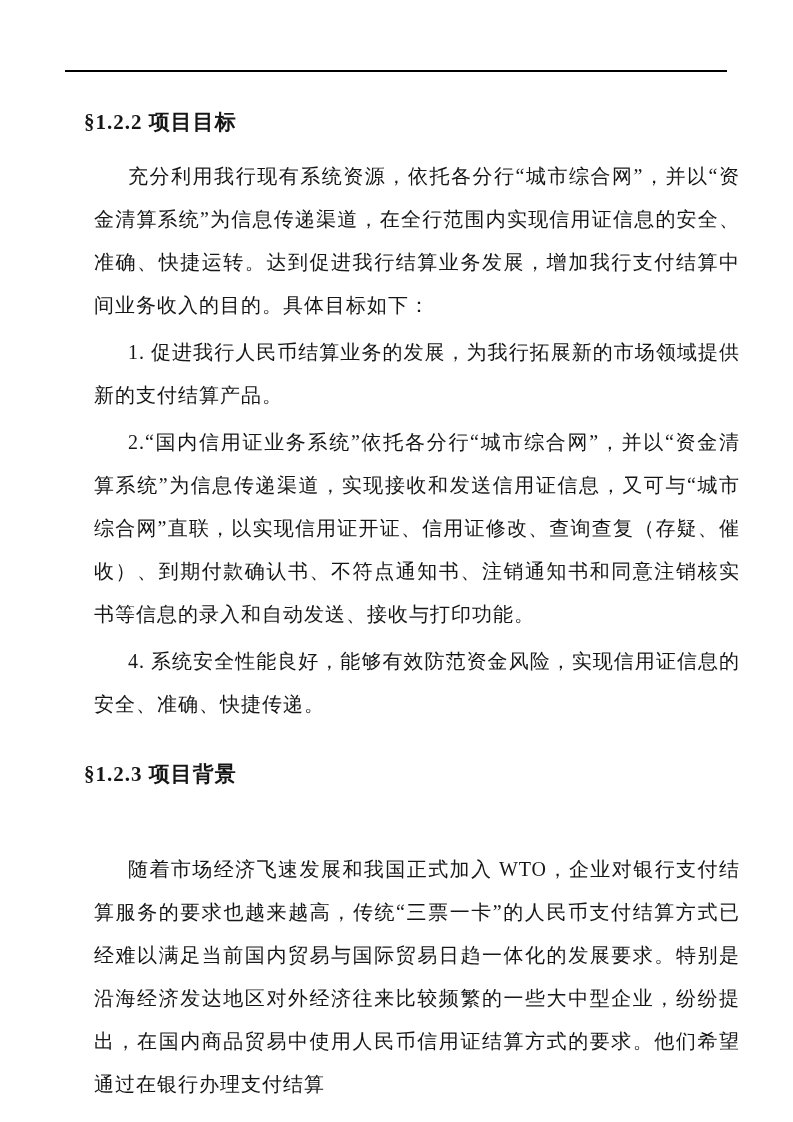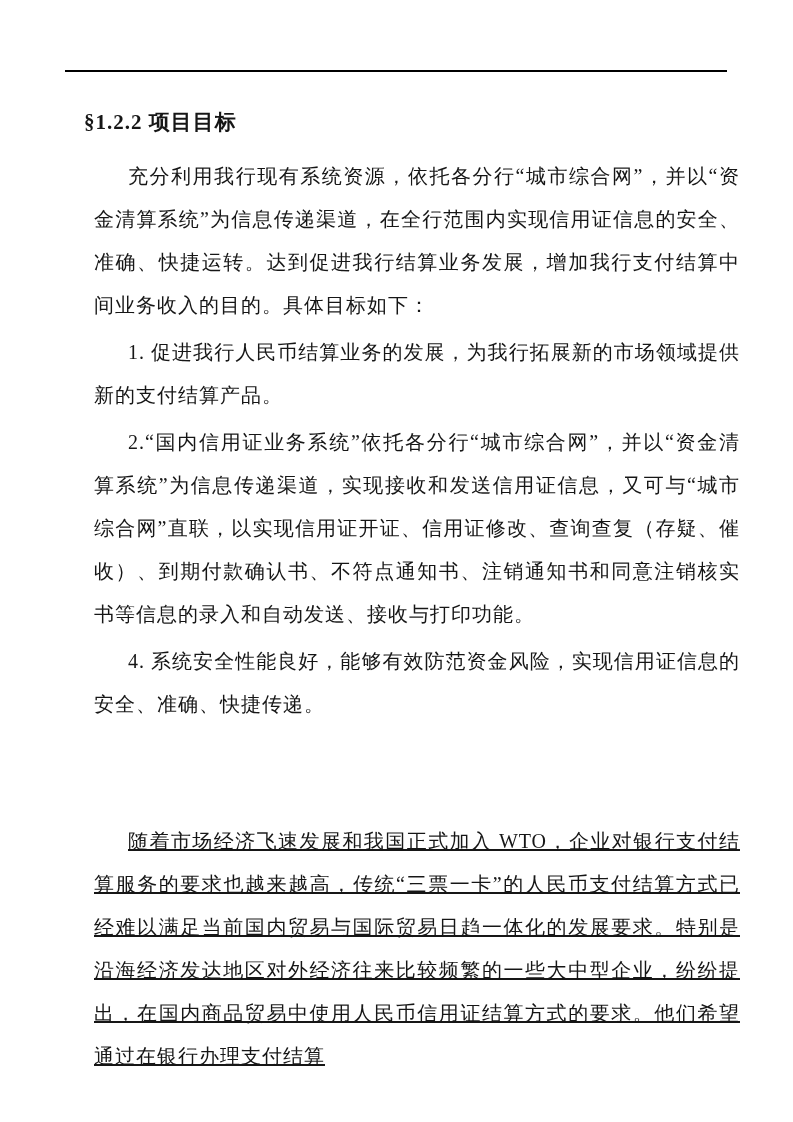--- a/index.html
+++ b/index.html
@@ -39,21 +39,21 @@
   .body-block {
     position: absolute;
     left: 90px;
     width: 654px;
     font-size: 20px;
     line-height: 43px;
     letter-spacing: 1px;
     text-align: justify;
   }
   .body-block-1 { top: 151px; }
-  .body-block-2 { top: 816px; text-decoration: underline; }
+  .body-block-2 { top: 844px; }
   .body-block p {
     margin: 4px;
     text-indent: 34px;
   }
 </style>
 </head>
 <body>
 
 <div class="page">
 
@@ -61,18 +61,19 @@
 
   <h2 class="heading heading-1">§1.2.2 项目目标</h2>
 
   <div class="body-block body-block-1">
     <p>充分利用我行现有系统资源，依托各分行“城市综合网”，并以“资金清算系统”为信息传递渠道，在全行范围内实现信用证信息的安全、准确、快捷运转。达到促进我行结算业务发展，增加我行支付结算中间业务收入的目的。具体目标如下：</p>
     <p>1. 促进我行人民币结算业务的发展，为我行拓展新的市场领域提供新的支付结算产品。</p>
     <p>2.“国内信用证业务系统”依托各分行“城市综合网”，并以“资金清算系统”为信息传递渠道，实现接收和发送信用证信息，又可与“城市综合网”直联，以实现信用证开证、信用证修改、查询查复（存疑、催收）、到期付款确认书、不符点通知书、注销通知书和同意注销核实书等信息的录入和自动发送、接收与打印功能。</p>
     <p>4. 系统安全性能良好，能够有效防范资金风险，实现信用证信息的安全、准确、快捷传递。</p>
   </div>
 
+  <h2 class="heading heading-2">§1.2.3 项目背景</h2>
 
   <div class="body-block body-block-2">
     <p>随着市场经济飞速发展和我国正式加入 WTO，企业对银行支付结算服务的要求也越来越高，传统“三票一卡”的人民币支付结算方式已经难以满足当前国内贸易与国际贸易日趋一体化的发展要求。特别是沿海经济发达地区对外经济往来比较频繁的一些大中型企业，纷纷提出，在国内商品贸易中使用人民币信用证结算方式的要求。他们希望通过在银行办理支付结算</p>
   </div>
 
 </div>
 
 </body></html>

